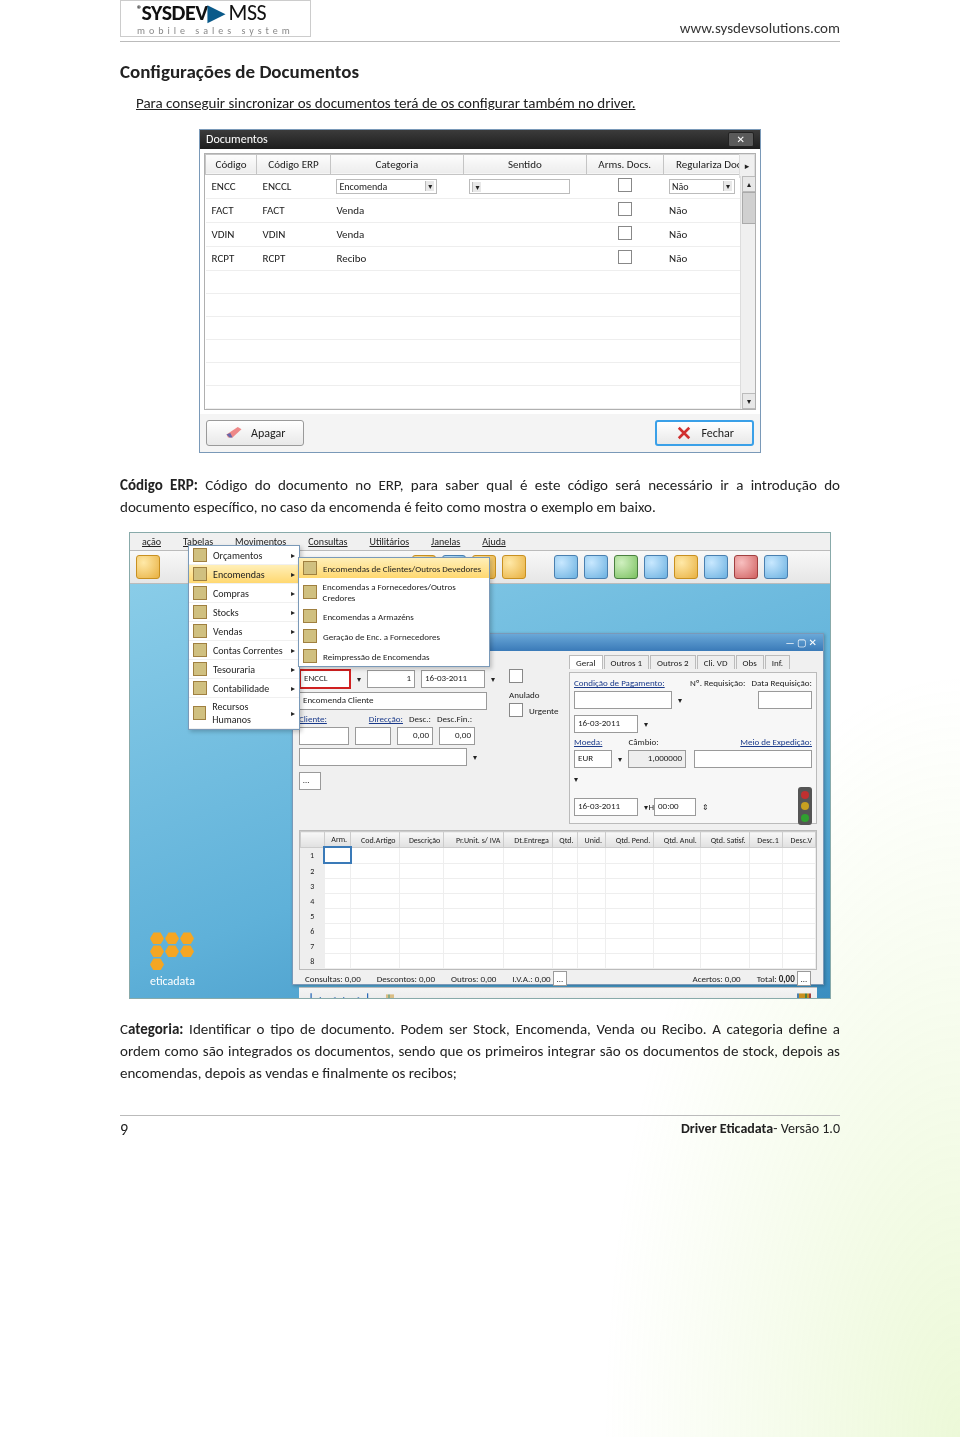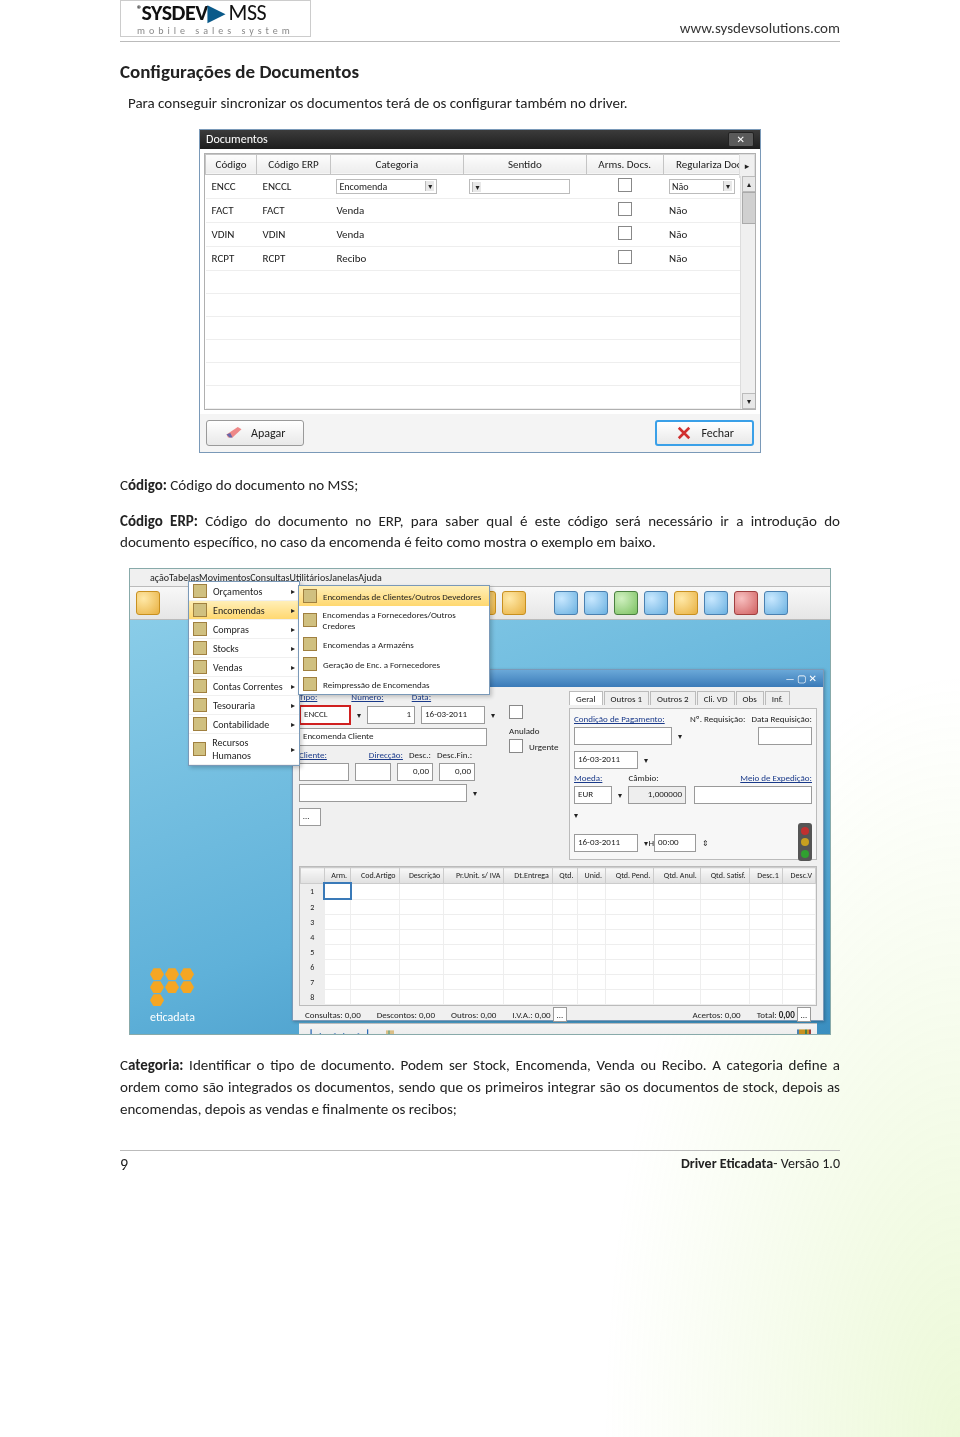--- a/index.html
+++ b/index.html
@@ -47,23 +47,24 @@
     font-size: 15px;
     color: #333;
   }
   h2.section-title {
     font-size: 19px;
     font-weight: bold;
     margin: 10px 0 10px 0;
   }
   p.body-text {
     font-size: 15px;
-    margin: 8px 0 14px 8px;
+    margin: 8px 0 14px 16px;
     line-height: 1.45;
     text-align: justify;
+    text-decoration: underline;
   }
   .def-line { font-size: 15px; margin: 14px 0; line-height: 1.45; text-align: justify;}
   .def-line b { font-weight: bold; }
   
   .win-docs {
     width: 560px;
     margin: 0 auto 22px auto;
     border: 1px solid #7a99b8;
     background: #fff;
   }
@@ -186,23 +187,23 @@
     background: linear-gradient(160deg,#8fd0ea 0%, #5fb1d9 60%, #3a8ec0 100%);
     position: relative;
     overflow: hidden;
     margin: 0 auto 20px auto;
     font-size: 10px;
     color: #222;
   }
   .erp-menubar {
     background: #f0f0f0;
     border-bottom: 1px solid #bbb;
-    padding: 2px 20px;
+    padding: 2px 12px;
     font-size: 10px;
-    display: flex; gap: 0;
+    display: flex; gap: 22px; text-decoration: underline;
   }
   .erp-toolbar {
     background: linear-gradient(#f8f8f8,#e6e6e6);
     border-bottom: 1px solid #bbb;
     padding: 4px 6px;
     display: flex;
     gap: 6px;
     align-items: center;
     position: relative;
   }
@@ -232,21 +233,21 @@
   .dropdown-panel .dp-item.sel {
     background: linear-gradient(#ffefb8,#ffd870);
   }
   .dp-icon {
     width: 12px; height: 12px;
     background: #d0c080;
     border: 1px solid #a08040;
   }
   .submenu {
     position: absolute;
-    left: 168px; top: 16px;
+    left: 168px; top: 24px;
     width: 190px;
     background: #fff;
     border: 1px solid #7a99b8;
     box-shadow: 2px 2px 4px rgba(0,0,0,.2);
     z-index: 6;
     font-size: 9px;
   }
   .submenu .sm-item {
     display: flex; align-items: center; gap: 6px;
     padding: 3px 4px;
@@ -526,23 +527,20 @@
       </span>
       <span class="btn highlight">
         <svg class="icon-x" viewBox="0 0 16 16">
             <path d="M2 2 L14 14 M14 2 L2 14" stroke="#d03030" stroke-width="3"></path>
           </svg>
         <span>Fechar</span>
       </span>
     </div>
   </div>
 
-  <p class="def-line">
-    <span>C</span><b>ódigo:</b><span> Código do documento no MSS;</span>
-  </p>
   <p class="def-line">
     <b>Código ERP:</b><span> Código do documento no ERP, para saber qual é este código será necessário ir a introdução do documento específico, no caso da encomenda é feito como mostra o exemplo em baixo.</span>
   </p>
 
   <div class="erp-shot">
     <div class="erp-menubar" id="erp-menubar">
         <span>ação</span>
         <span>Tabelas</span>
         <span>Movimentos</span>
         <span>Consultas</span>

